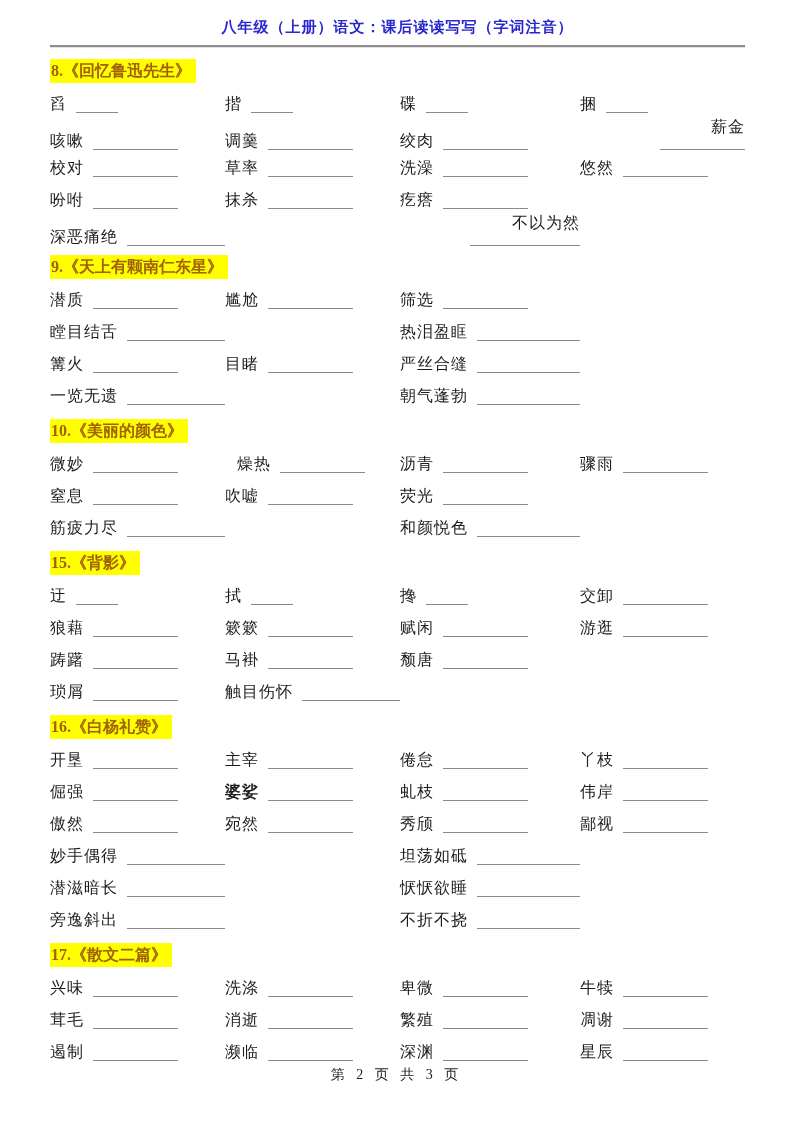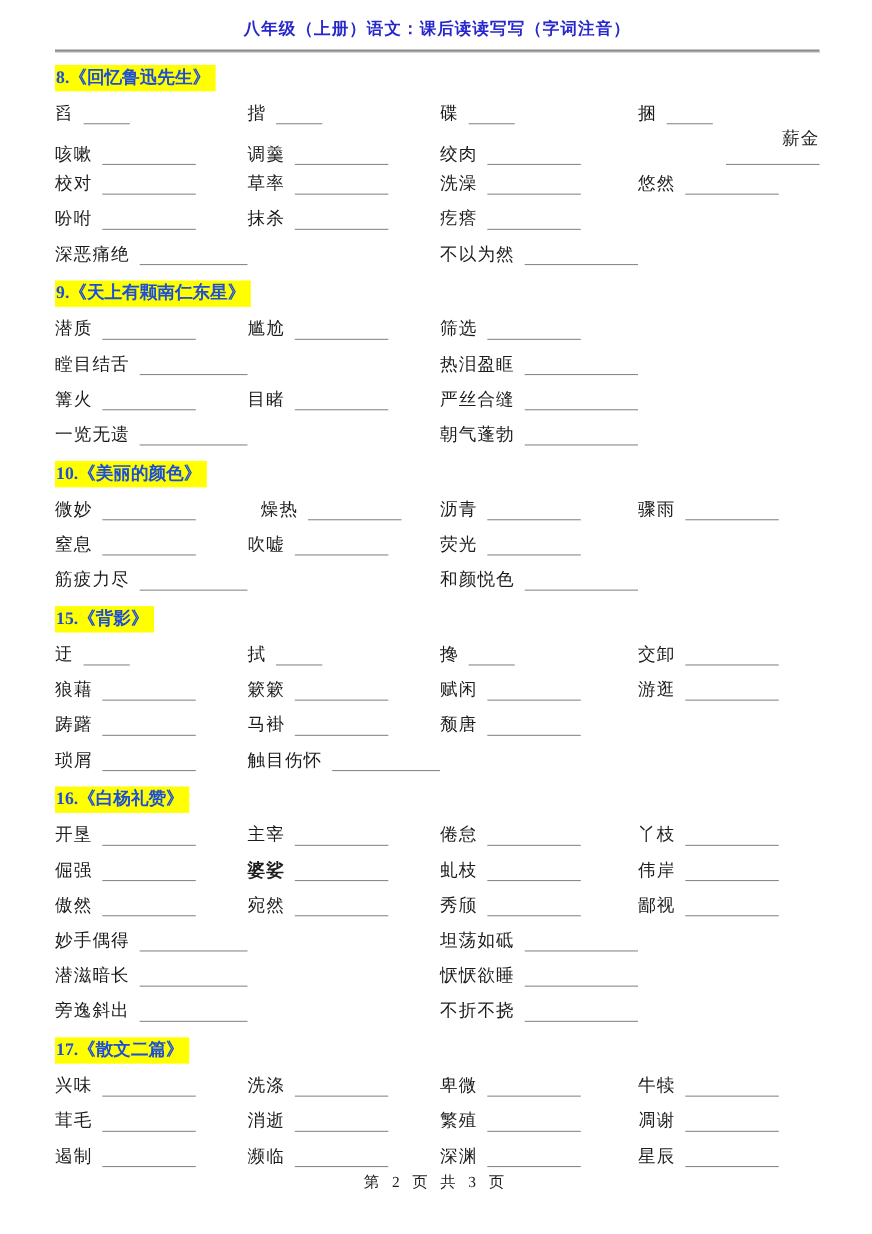--- a/index.html
+++ b/index.html
@@ -35,21 +35,21 @@
     margin-bottom: 2px;
   }
   .sec-heading {
     display: inline-block;
     background: #ffff00;
     font-weight: bold;
     font-size: 16px;
     line-height: 22px;
     padding: 1px 5px 1px 1px;
     margin: 9px 0 3px 0;
-    color: #1d4ed8;
+    color: #a16207;
   }
   .section { line-height: 0; }
   .row {
     display: grid;
     grid-template-columns: 175px 175px 180px 1fr;
     height: 32px;
     line-height: normal;
   }
   .item {
     display: flex;
@@ -151,21 +151,21 @@
           </div>
           <div class="item" style="grid-column-start: 3;">
             <span class="word">疙瘩</span>
             <span class="blank" style="width: 85px;"></span>
           </div>
         </div><div class="row">
           <div class="item" style="grid-column-start: 1;">
             <span class="word">深恶痛绝</span>
             <span class="blank" style="width: 110px;"></span>
           </div>
-          <div class="item" style="grid-column-start: 3;">
+          <div class="item" style="grid-column-start: 3; flex-direction: column;">
             <span class="word">不以为然</span>
             <span class="blank" style="width: 110px;"></span>
           </div>
         </div></div>
       <div class="section"><div class="sec-heading">9.《天上有颗南仁东星》</div><div class="row">
           <div class="item" style="grid-column-start: 1;">
             <span class="word">潜质</span>
             <span class="blank" style="width: 85px;"></span>
           </div>
           <div class="item" style="grid-column-start: 2;">

